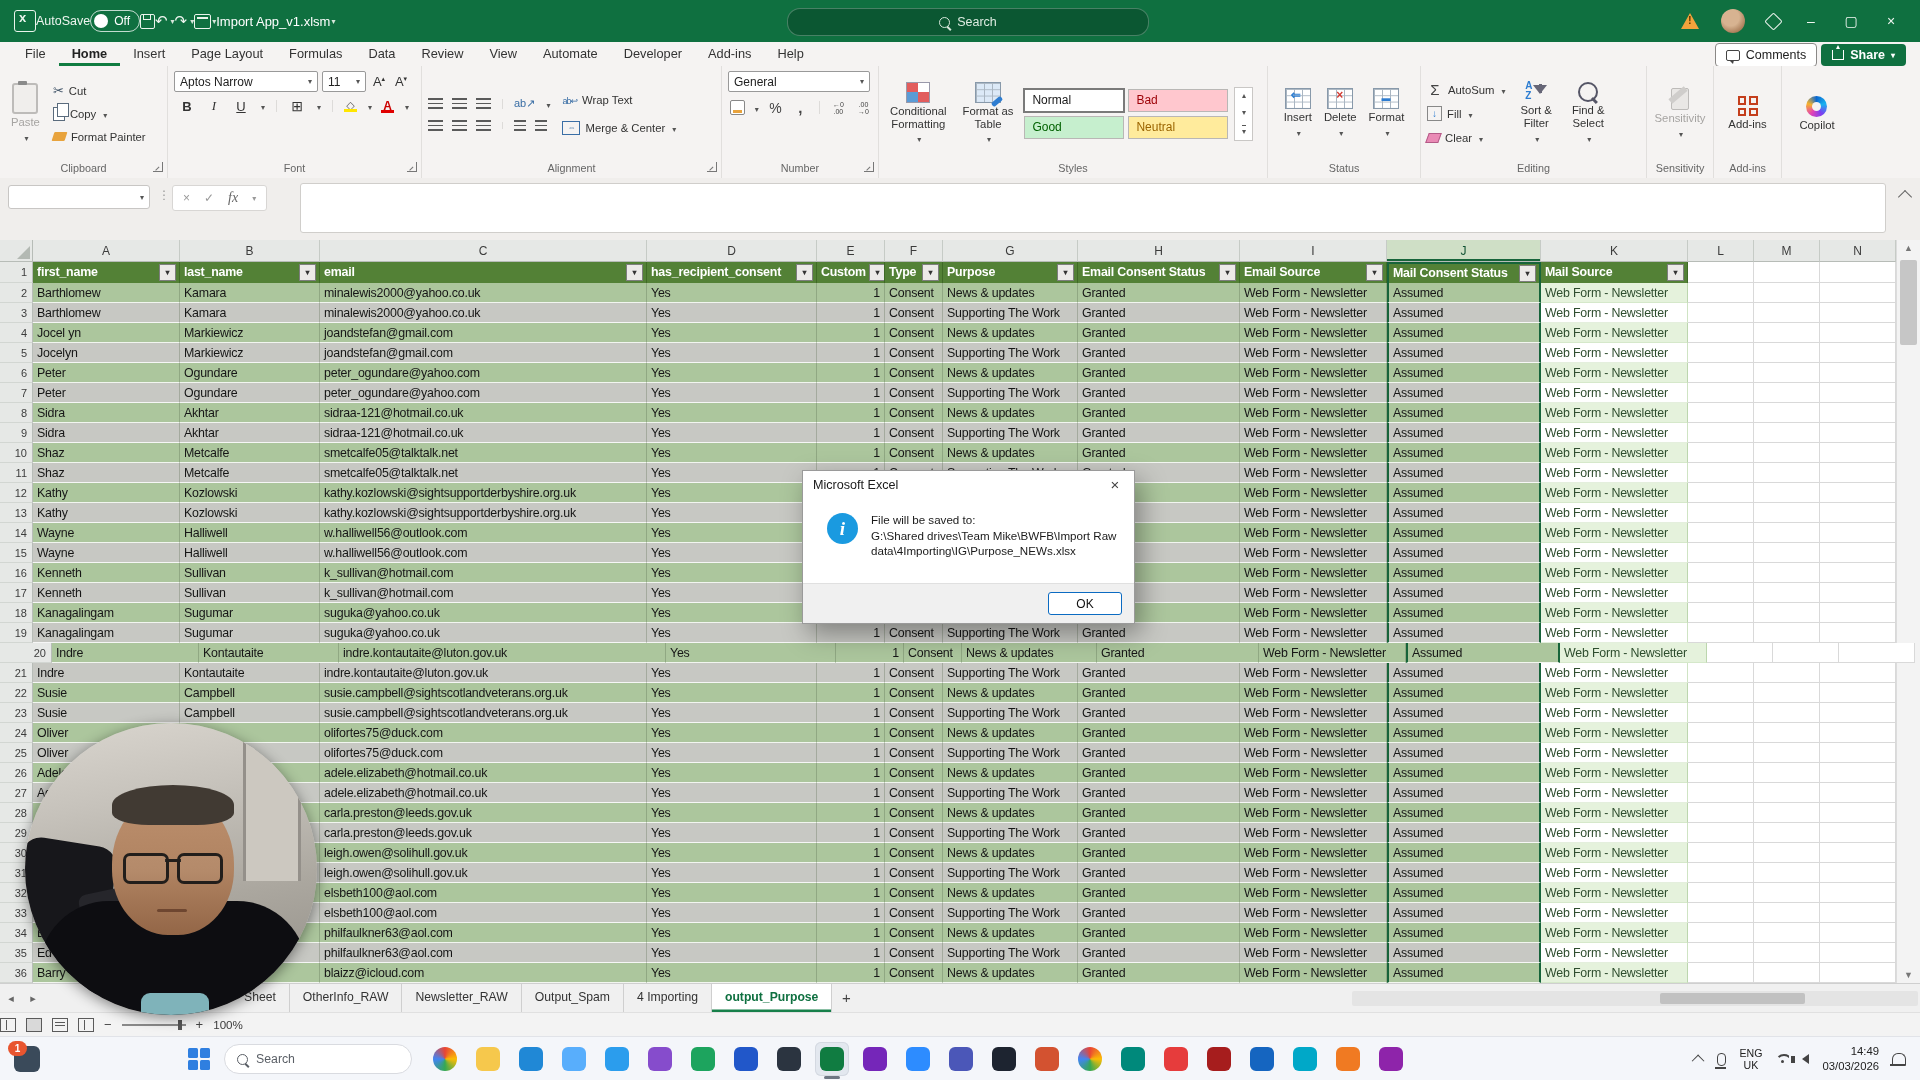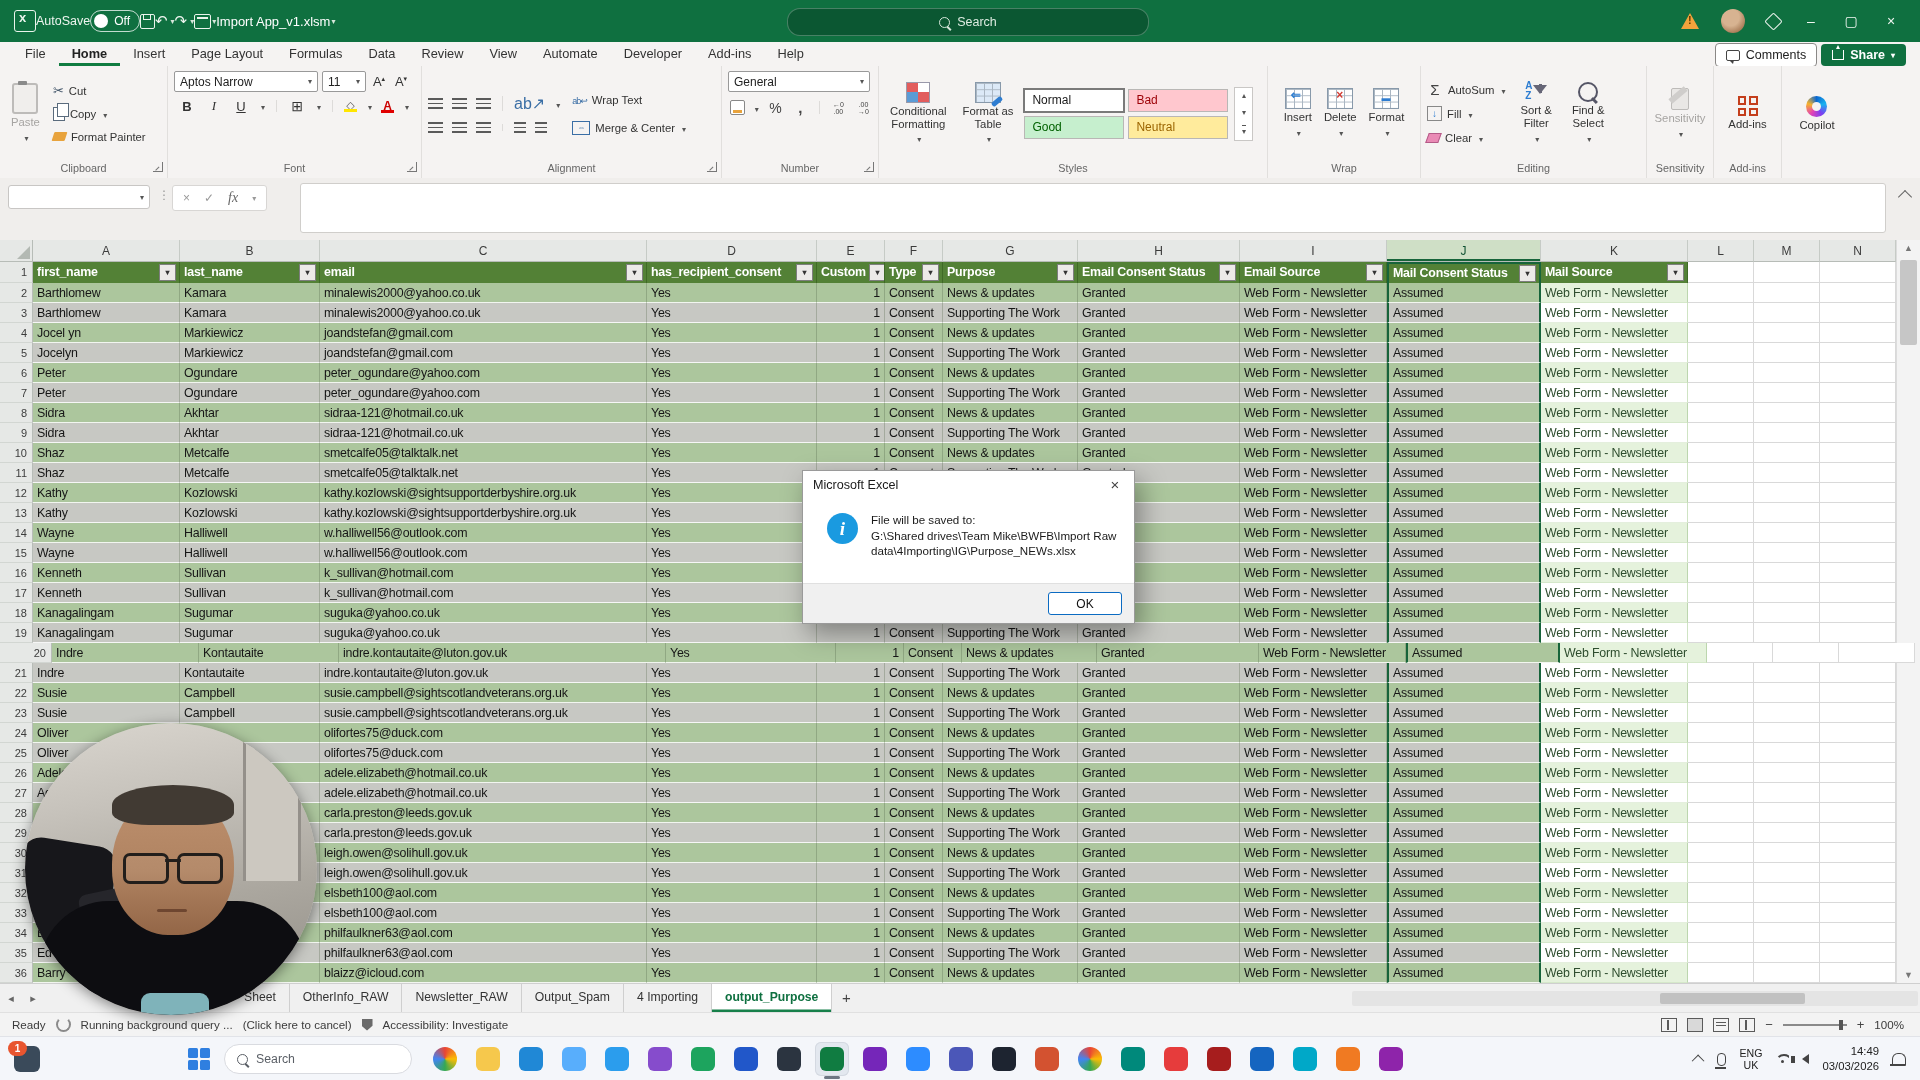--- a/index.html
+++ b/index.html
@@ -343,21 +343,21 @@
   </div>
 
   <div class="rgroup" style="width:300px">
     <div class="rbody" style="gap:12px">
       <div class="vstack" style="gap:9px">
         <div style="display:flex;gap:9px;align-items:center">
           <span class="lns"></span>
           <span class="lns"></span>
           <span class="lns"></span>
           <span class="rowsep"></span>
-          <span style="font-size:16px;color:#3a6ea5">ab↗</span>
+          <span style="font-size:11px;color:#3a6ea5">ab↗</span>
             <span class="dd"></span>
         </div>
         <div style="display:flex;gap:9px;align-items:center">
           <span class="lns"></span>
           <span class="lns"></span>
           <span class="lns"></span>
           <span class="rowsep"></span>
           <span class="lns" style="width:12px"></span>
           <span class="lns" style="width:12px"></span>
         </div>
@@ -440,21 +440,21 @@
           <span class="ic-grid ic-delete"></span>
           <span>Delete</span>
           <span class="dd"></span>
         </div>
       <div class="bigv">
           <span class="ic-grid ic-format"></span>
           <span>Format</span>
           <span class="dd"></span>
         </div>
     </div>
-    <div class="glabel"><span>Wrap</span></div>
+    <div class="glabel"><span>Status</span></div>
   </div>
 
   <div class="rgroup" style="width:226px">
     <div class="rbody" style="gap:10px">
       <div class="vstack" style="gap:4px">
         <div class="sbtn">
             <span class="sigma">Σ</span>
             <span>AutoSum</span>
             <span class="dd"></span>
           </div>
@@ -1252,28 +1252,20 @@
       <div class="stab">4 Importing</div>
       <div class="stab active">output_Purpose</div>
     </div>
   <span class="addsheet">+</span>
   <div class="hscroll">
       <span class="thumb"></span>
     </div>
 </div>
 
 <div id="statusbar">
-  <div class="sb-left">
-    <span>Ready</span>
-    <span class="spin"></span>
-    <span>Running background query ...</span>
-    <span>(Click here to cancel)</span>
-    <span class="shield"></span>
-    <span>Accessibility: Investigate</span>
-  </div>
   <div class="sb-right">
     <span class="view-ic c"></span>
     <span class="view-ic a"></span>
     <span class="view-ic b"></span>
     <span class="view-ic c"></span>
     <span class="pm">−</span>
     <span class="zoom-track">
         <span class="zoom-thumb"></span>
       </span>
     <span class="pm">+</span>

